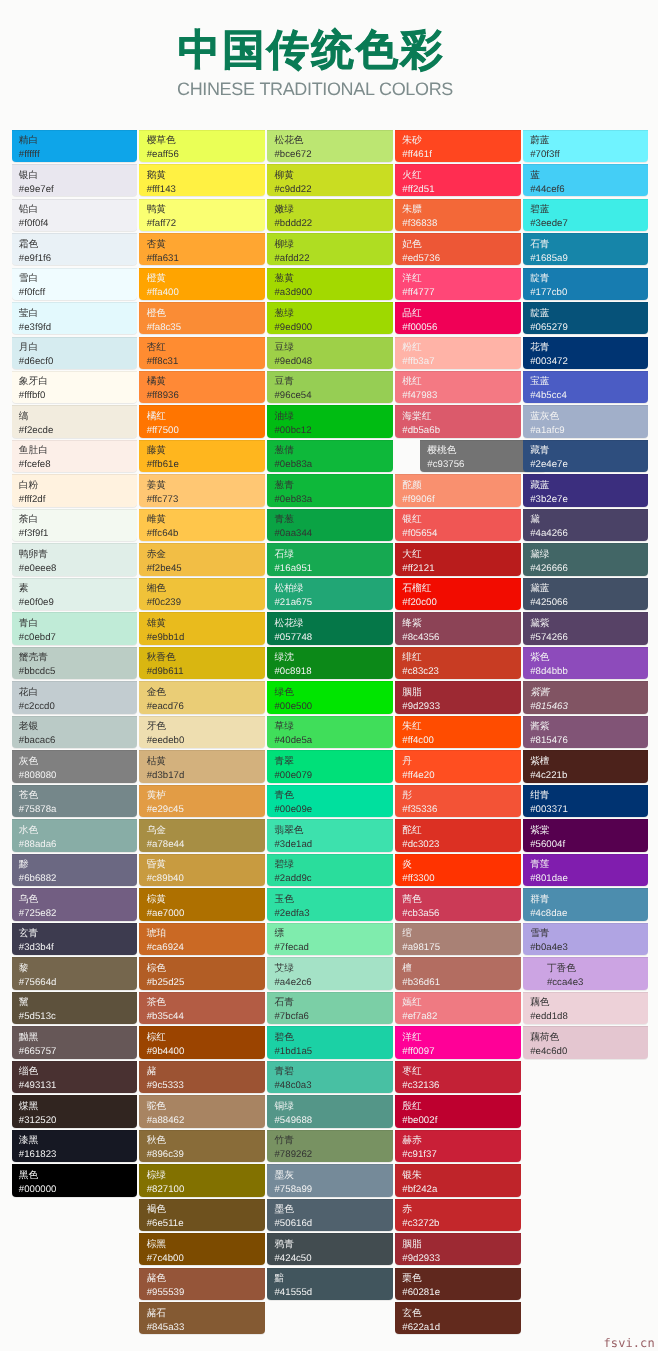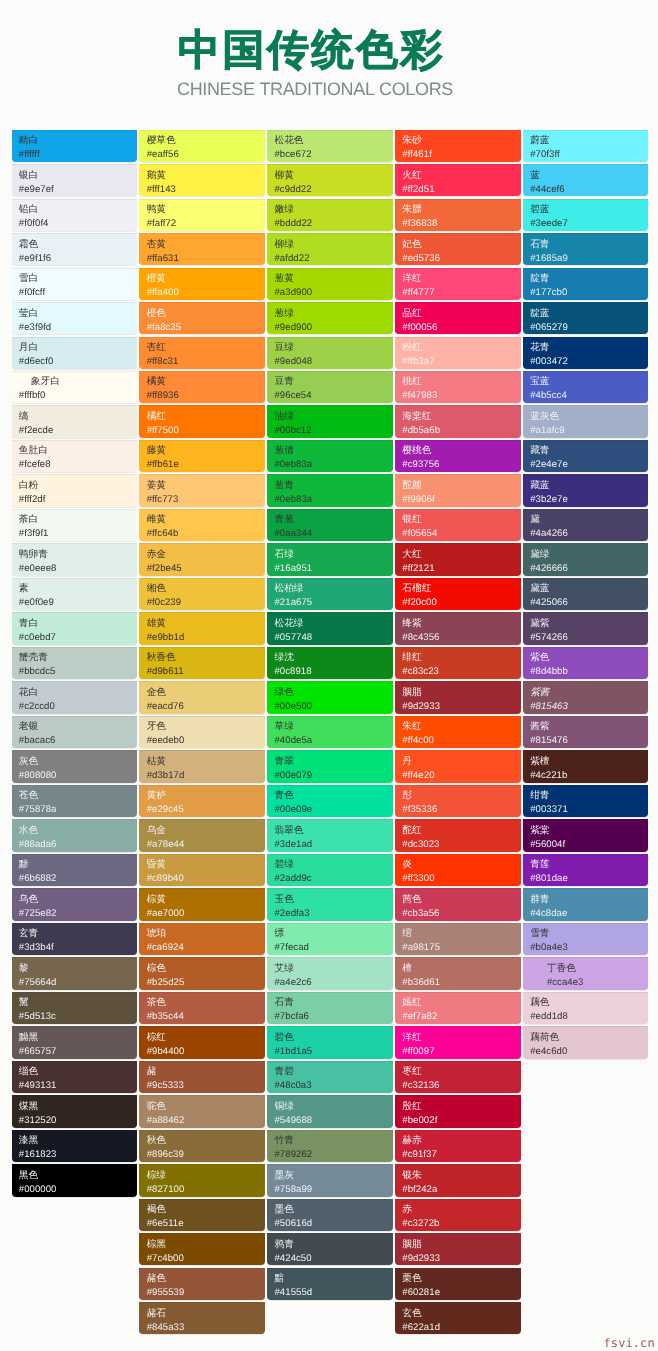--- a/index.html
+++ b/index.html
@@ -71,21 +71,21 @@
         </div>
         <div class="cell" title="莹白 #e3f9fd" style="background: rgb(227, 249, 253);">
           <span class="cname" style="color: rgb(51, 51, 51);">莹白</span>
           <span class="chex" style="color: rgb(51, 51, 51);">#e3f9fd</span>
         </div>
         <div class="cell" title="月白 #d6ecf0" style="background: rgb(214, 236, 240);">
           <span class="cname" style="color: rgb(51, 51, 51);">月白</span>
           <span class="chex" style="color: rgb(51, 51, 51);">#d6ecf0</span>
         </div>
         <div class="cell" title="象牙白 #fffbf0" style="background: rgb(255, 251, 240);">
-          <span class="cname" style="color: rgb(51, 51, 51); margin-left: 12px;">象牙白</span>
+          <span class="cname" style="color: rgb(51, 51, 51);">象牙白</span>
           <span class="chex" style="color: rgb(51, 51, 51);">#fffbf0</span>
         </div>
         <div class="cell" title="缟 #f2ecde" style="background: rgb(242, 236, 222);">
           <span class="cname" style="color: rgb(51, 51, 51);">缟</span>
           <span class="chex" style="color: rgb(51, 51, 51);">#f2ecde</span>
         </div>
         <div class="cell" title="鱼肚白 #fcefe8" style="background: rgb(252, 239, 232);">
           <span class="cname" style="color: rgb(51, 51, 51);">鱼肚白</span>
           <span class="chex" style="color: rgb(51, 51, 51);">#fcefe8</span>
         </div>
@@ -484,21 +484,21 @@
           <span class="chex" style="color: rgb(242, 242, 242);">#ffb3a7</span>
         </div>
         <div class="cell" title="桃红 #f47983" style="background: rgb(244, 121, 131);">
           <span class="cname" style="color: rgb(242, 242, 242);">桃红</span>
           <span class="chex" style="color: rgb(242, 242, 242);">#f47983</span>
         </div>
         <div class="cell" title="海棠红 #db5a6b" style="background: rgb(219, 90, 107);">
           <span class="cname" style="color: rgb(242, 242, 242);">海棠红</span>
           <span class="chex" style="color: rgb(242, 242, 242);">#db5a6b</span>
         </div>
-        <div class="cell" title="樱桃色 #c93756" style="background: #a21caf;">
+        <div class="cell" title="樱桃色 #c93756" style="background: #737373; margin-left: 25px;">
           <span class="cname" style="color: rgb(242, 242, 242);">樱桃色</span>
           <span class="chex" style="color: rgb(242, 242, 242);">#c93756</span>
         </div>
         <div class="cell" title="酡颜 #f9906f" style="background: rgb(249, 144, 111);">
           <span class="cname" style="color: rgb(242, 242, 242);">酡颜</span>
           <span class="chex" style="color: rgb(242, 242, 242);">#f9906f</span>
         </div>
         <div class="cell" title="银红 #f05654" style="background: rgb(240, 86, 84);">
           <span class="cname" style="color: rgb(242, 242, 242);">银红</span>
           <span class="chex" style="color: rgb(242, 242, 242);">#f05654</span>

